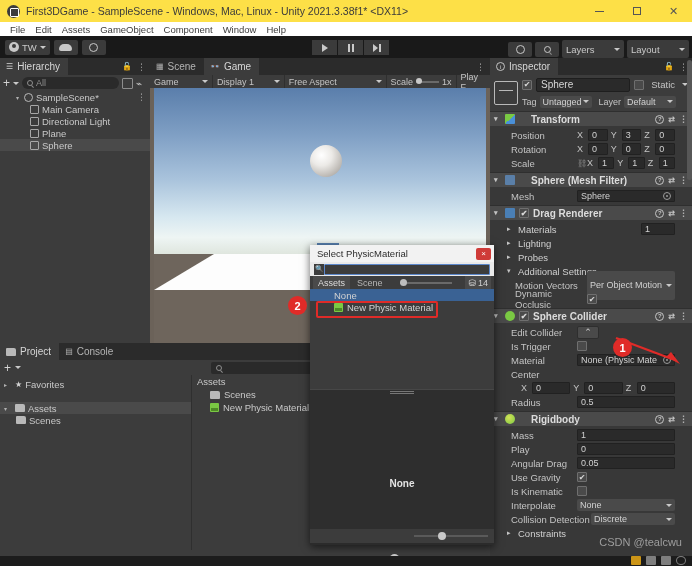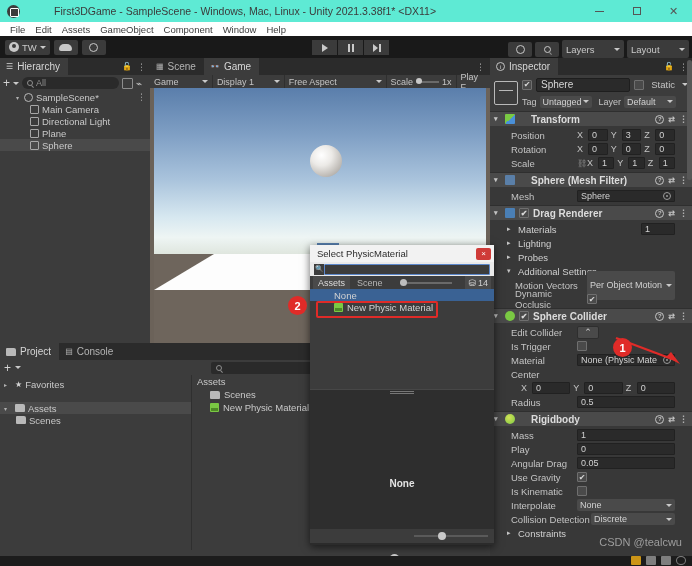--- a/index.html
+++ b/index.html
@@ -9,23 +9,22 @@
     font-size: 10px;
     background:#383838;
     color:#c4c4c4;
     -webkit-font-smoothing: antialiased;
   }
   #app { position:relative; width:692px; height:566px; }
 
   
   .titlebar {
     position:absolute; left:0; top:0; width:692px; height:22px;
-    background:#5eead4; color:#3b3b3b; display:flex; align-items:center;
+    background:#fde047; color:#3b3b3b; display:flex; align-items:center;
     font-size:10.5px;
-    gap:28px;
   }
   .titlebar .appicon {
     width:13px; height:13px; margin-left:7px; margin-right:6px;
     border-radius:50%; background:#3c3c3c; position:relative; flex:none;
   }
   .titlebar .appicon:after{
     content:""; position:absolute; left:3px; top:3px; width:7px; height:7px;
     border:1.3px solid #fff; border-radius:1px; transform:rotate(0deg);
   }
   .titlebar .ttext{ white-space:nowrap; overflow:hidden; }

